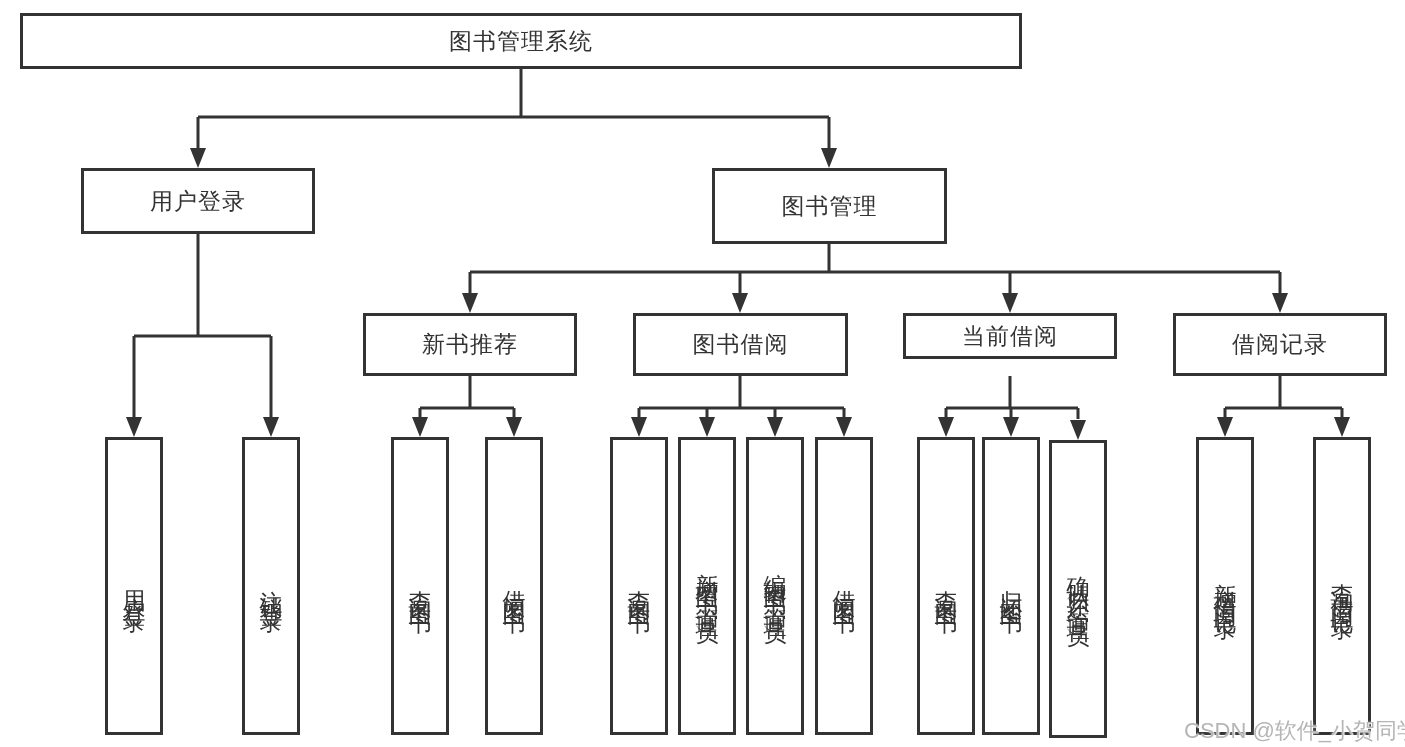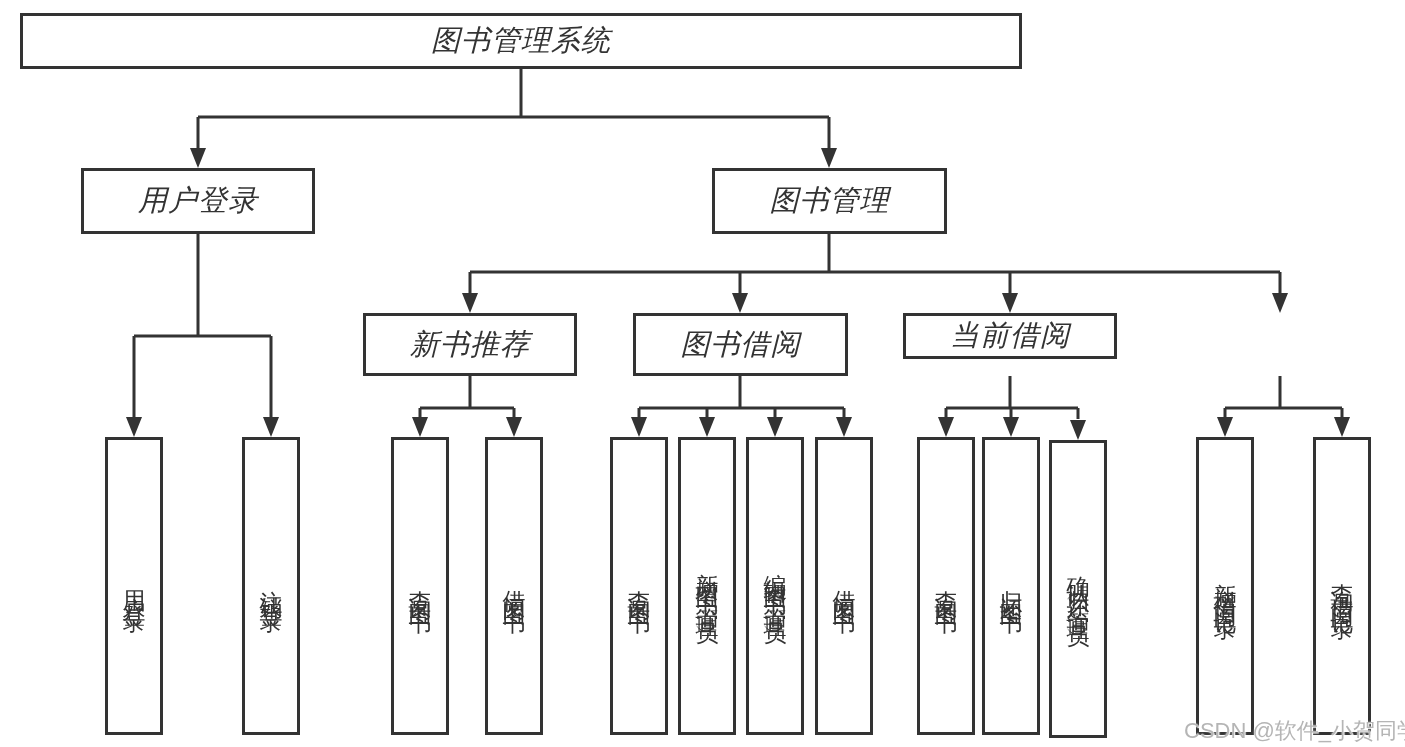--- a/index.html
+++ b/index.html
@@ -27,25 +27,24 @@
     left: 0; top: 0;
     width: 1405px; height: 747px;
   }
   .node {
     position: absolute;
     border: 3px solid var(--line);
     background: #ffffff;
     display: flex;
     align-items: center;
     justify-content: center;
-    font-size: 29px;
+    font-size: 23px;
     letter-spacing: 1px;
     color: var(--text);
     z-index: 2;
-    font-style: italic;
   }
   .leaf {
     position: absolute;
     top: 437px;
     width: 58px;
     height: 298px;
     border: 3px solid var(--line);
     background: #ffffff;
     display: flex;
     align-items: center;
@@ -117,32 +116,35 @@
     </g>
   </svg>
 
   <div class="node" style="left:20px; top:13px; width:1002px; height:56px;">
     <span>图书管理系统</span>
   </div>
 
   <div class="node" style="left:81px; top:168px; width:234px; height:66px;">
     <span>用户登录</span>
   </div>
-  <div class="node" style="left:712px; top:168px; width:235px; height:66px;">
+  <div class="node" style="left:712px; top:168px; width:235px; height:76px;">
     <span>图书管理</span>
   </div>
 
   <div class="node" style="left:633px; top:313px; width:215px; height:63px;">
     <span>图书借阅</span>
   </div>
   <div class="node" style="left:363px; top:313px; width:214px; height:63px;">
     <span>新书推荐</span>
   </div>
   <div class="node" style="left:903px; top:313px; width:214px; height:46px;">
     <span>当前借阅</span>
+  </div>
+  <div class="node" style="left:1173px; top:313px; width:214px; height:63px;">
+    <span>借阅记录</span>
   </div>
 
   <div class="leaf" style="left:105px;">
     <span>用户登录</span>
   </div>
   <div class="leaf" style="left:242px;">
     <span>注销登录</span>
   </div>
 
   <div class="leaf" style="left:391px;">

